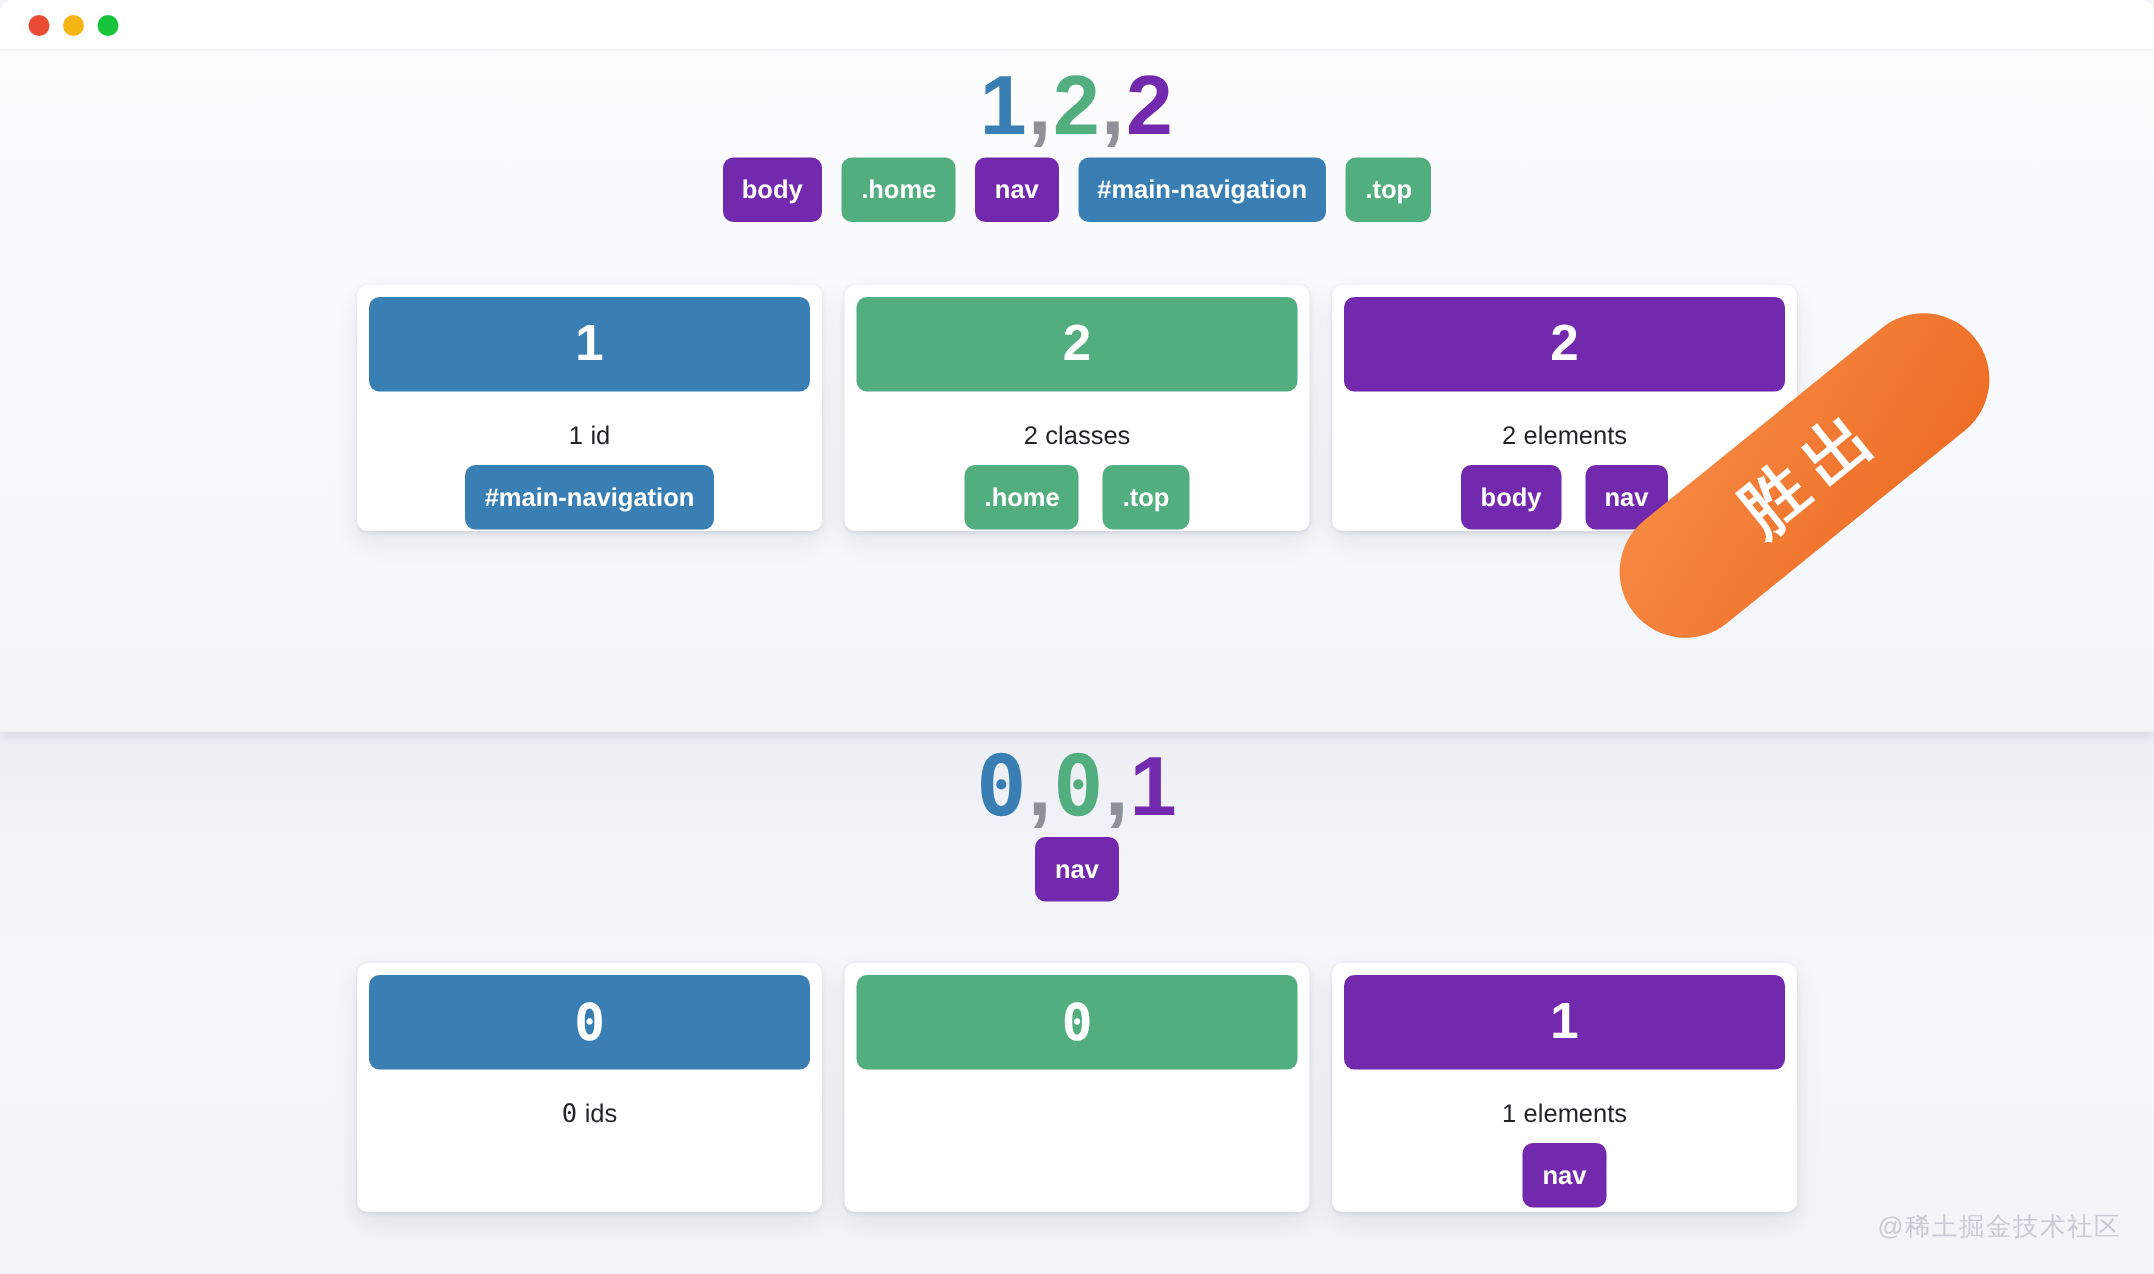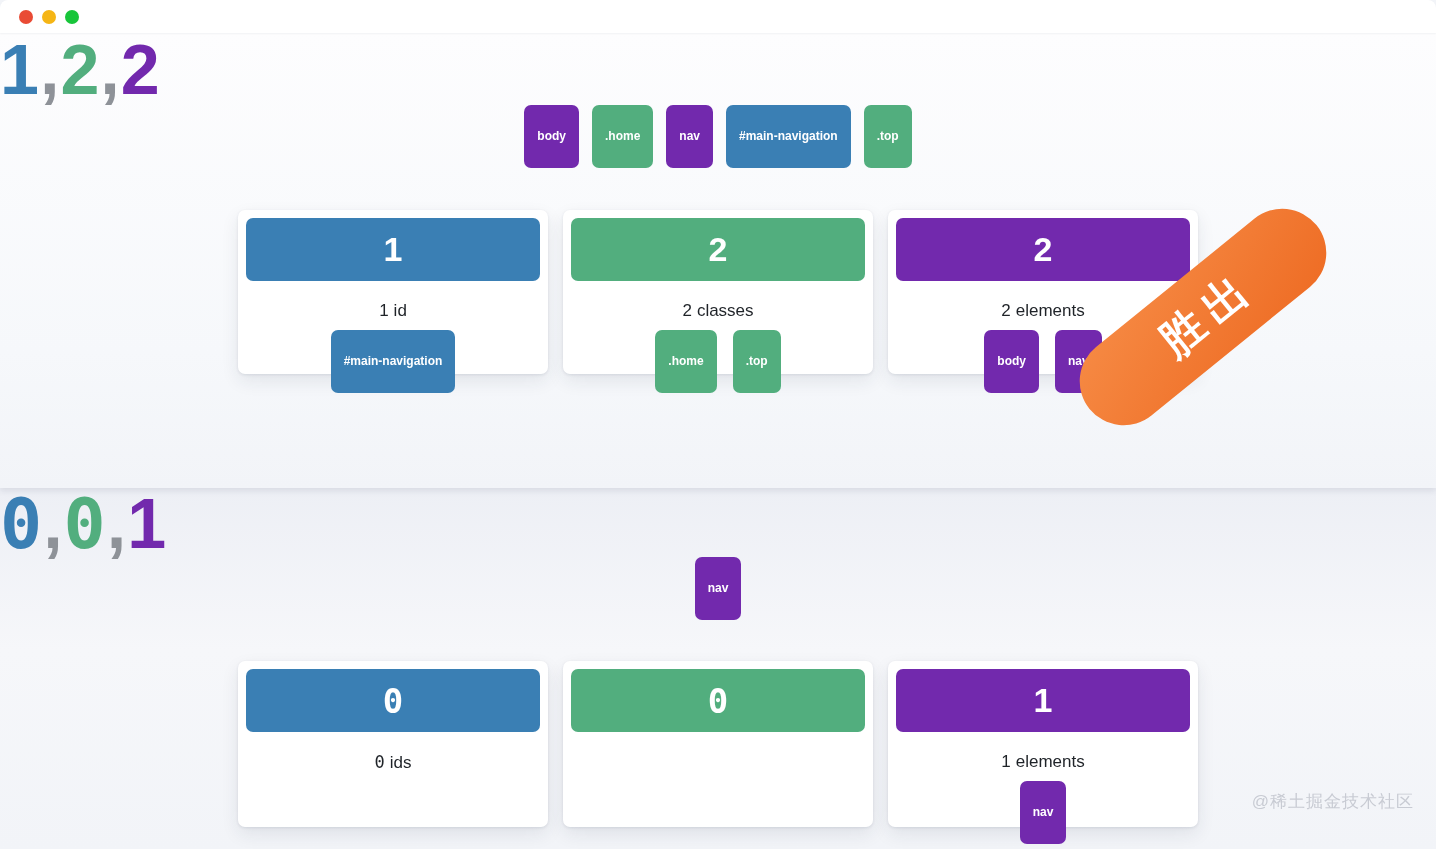--- a/index.html
+++ b/index.html
@@ -18,29 +18,29 @@
   .light.green  { background:#18c53a; }
 
   
   .panel-1 { position:relative; z-index:2; height:455px; padding-top:8px;
     background:linear-gradient(180deg,#fdfdfe 0%, #f6f8fb 70%, #f2f4f8 100%);
     box-shadow:0 3px 6px rgba(40,50,80,.10); }
   .panel-2 { position:relative; z-index:1; height:361px; padding-top:7px;
     background:linear-gradient(180deg,#edeff5 0%, #f6f7fa 45%, #f2f4f8 100%); }
 
   
-  .spec-heading { text-align:left; font-size:70px; line-height:58px; font-weight:800; letter-spacing:1px; }
+  .spec-heading { text-align:center; font-size:56px; line-height:58px; font-weight:800; letter-spacing:1px; }
   .comma { color:#8e9298; }
   .c-id { color:#3a7fb4; } .c-class { color:#52ae7e; } .c-element { color:#7229ad; }
 
   
   .token-row { display:flex; justify-content:center; gap:13px; margin-top:6px; }
   .panel-2 .token-row { margin-top:4px; }
-  .chip { color:#fff; font-weight:700; font-size:12px; line-height:19px;
-    padding:22px 13px; border-radius:7px; white-space:nowrap; }
+  .chip { color:#fff; font-weight:700; font-size:17px; line-height:19px;
+    padding:12px 13px; border-radius:7px; white-space:nowrap; }
   .bg-id { background:#3a7fb4; } .bg-class { background:#52ae7e; } .bg-element { background:#7229ad; }
 
   
   .cards { display:flex; justify-content:center; gap:15px; margin-top:42px; }
   .panel-2 .cards { margin-top:41px; }
   .card { width:310px; height:164px; background:#fff; border-radius:7px; padding:8px;
     box-shadow:0 1px 3px rgba(30,40,70,.10), 0 7px 18px rgba(30,40,70,.09); }
   .panel-2 .card { height:166px; }
   .card-head { height:63px; border-radius:7px; display:flex; align-items:center; justify-content:center;
     color:#fff; font-size:34px; font-weight:800; }
@@ -51,21 +51,21 @@
   
   .digit.zero { font-family:"DejaVu Sans Mono", monospace; }
 
   
   .win-badge { position:absolute; left:1057px; top:240px; width:292px; height:88px; z-index:10;
     border-radius:44px; background:linear-gradient(160deg,#f68a44 0%, #ee6c24 100%);
     transform:rotate(-39deg); display:flex; align-items:center; justify-content:center;
     color:#fff; font-size:44px; font-weight:700; letter-spacing:10px; padding-left:12px; }
 
   
-  .watermark { position:absolute; right:22px; bottom:36px; z-index:11;
+  .watermark { position:absolute; right:22px; bottom:20px; z-index:11;
     color:#c8cbd3; font-size:17px; letter-spacing:1px; }
 </style>
 </head>
 <body>
 
 <div class="page">
 
   <header class="titlebar">
     <span class="light red"></span>
     <span class="light yellow"></span>

